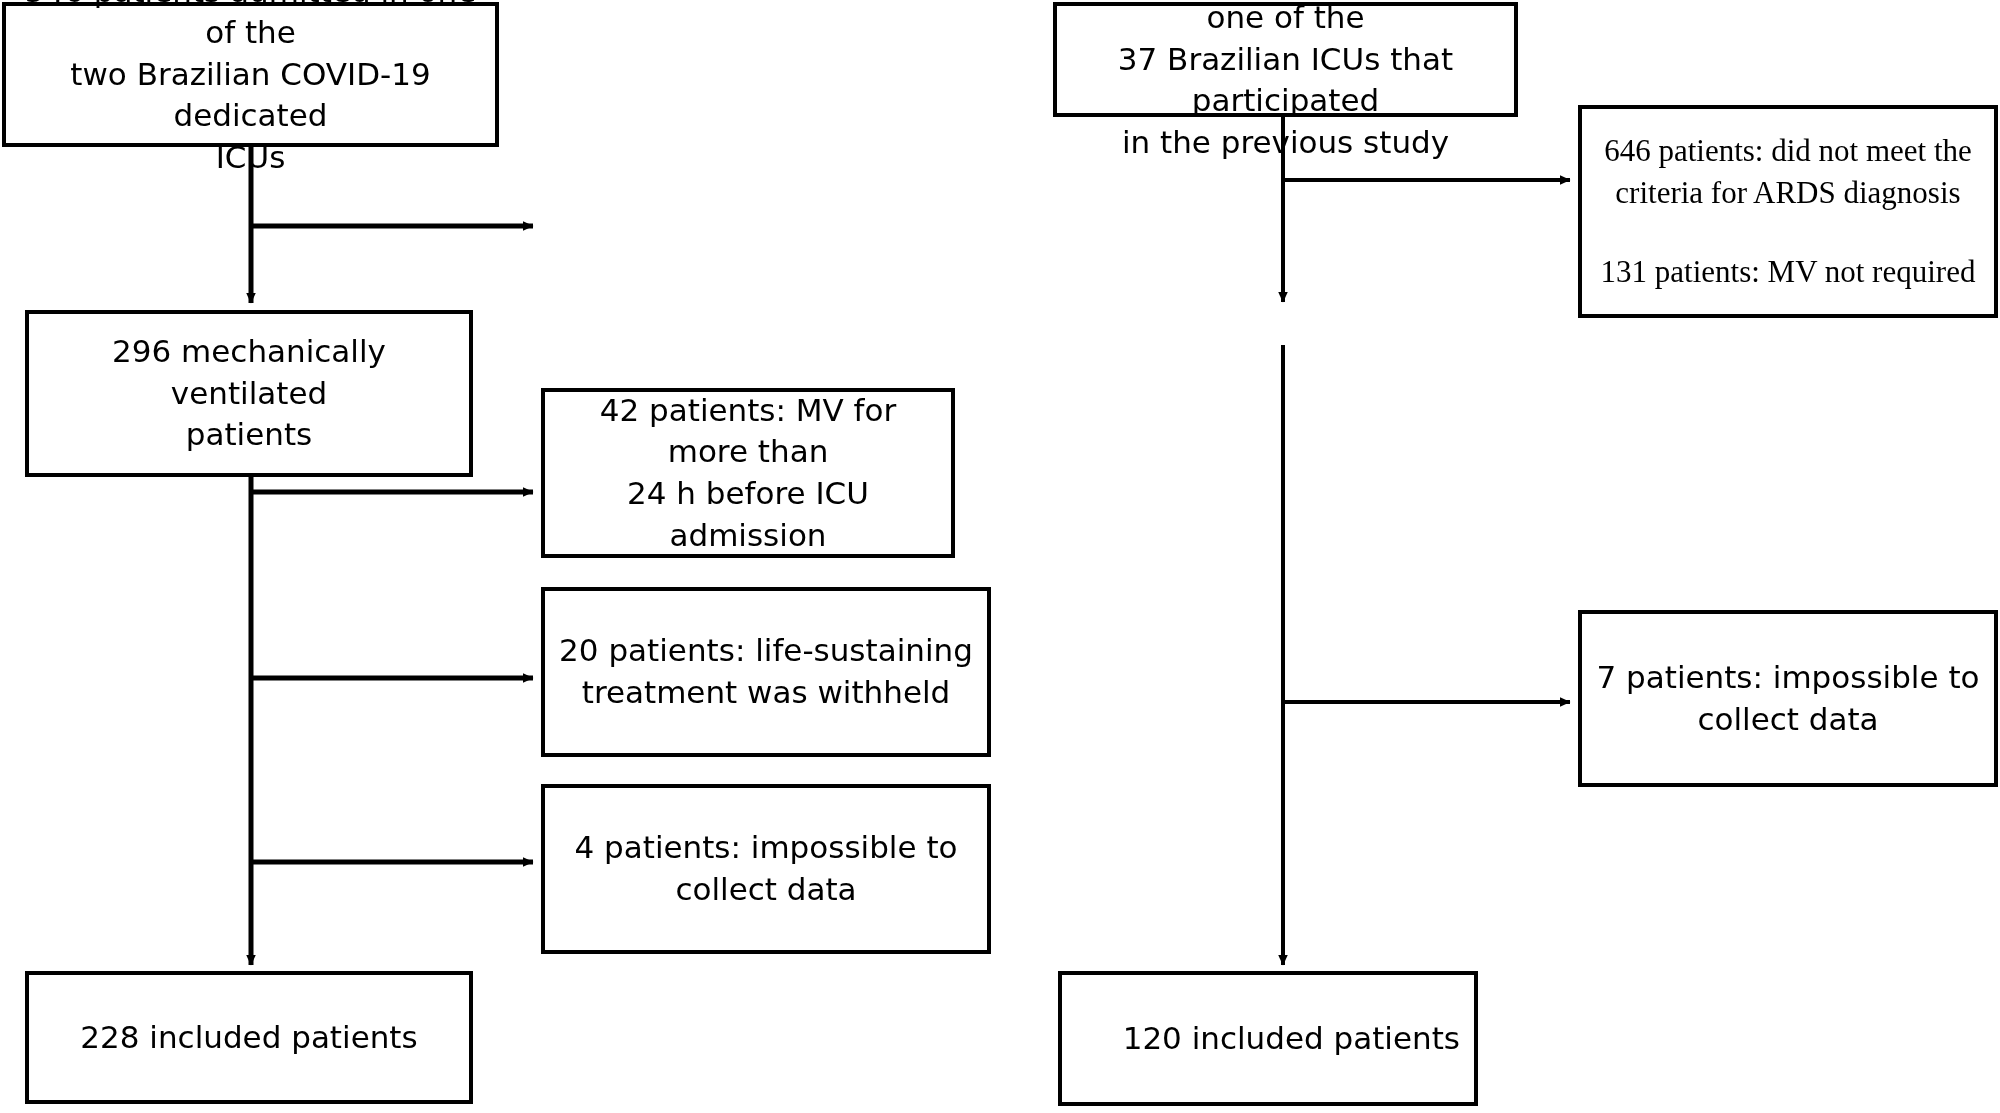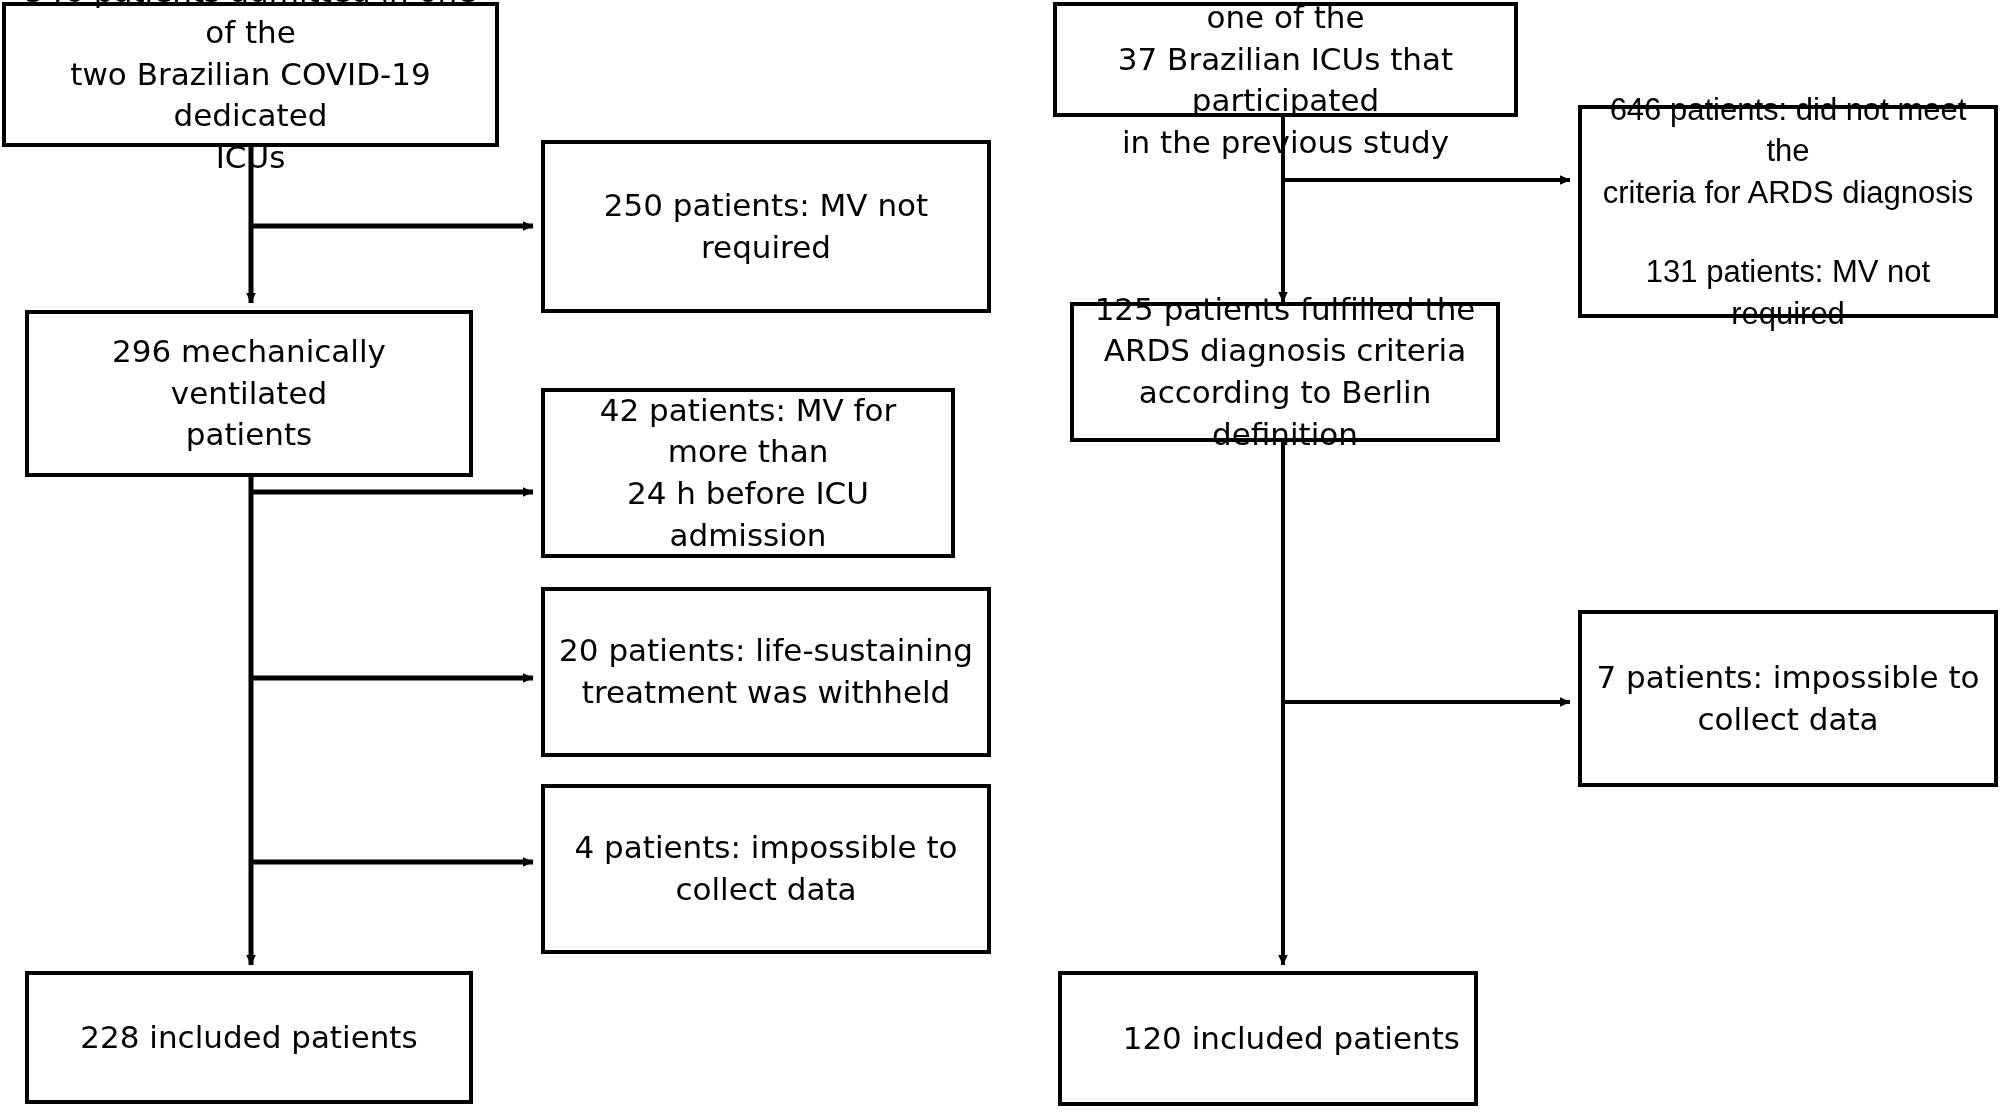--- a/index.html
+++ b/index.html
@@ -33,21 +33,21 @@
     width: 100%;
     padding: 0 14px;
     white-space: pre-line;
   }
   
   .sans-a { font-family: "DejaVu Sans", sans-serif; font-size: 31px; }
   
   .sans-b { font-family: "Liberation Sans", sans-serif; font-size: 31px; }
 
   .node.two-block .txt { white-space: normal; }
-  .node.two-block .blk { display:block; }
+  .node.two-block .blk { display:block;font-family:Liberation Serif, serif; }
   .node.two-block .blk + .blk { margin-top: 38px; }
 
   svg.edges {
     position: absolute;
     left: 0; top: 0;
     width: 2000px; height: 1113px;
     z-index: 1;
     pointer-events: none;
   }
 </style>
@@ -102,23 +102,20 @@
     <span class="txt">546 patients admitted in one of the
 two Brazilian COVID-19 dedicated
 ICUs</span>
   </div>
 
   <div class="node sans-a" style="left:25px; top:310px; width:448px; height:167px;">
     <span class="txt">296 mechanically ventilated
 patients</span>
   </div>
 
-  <div class="node sans-a" style="left:541px; top:140px; width:450px; height:173px;">
-    <span class="txt">250 patients: MV not required</span>
-  </div>
 
   <div class="node sans-a" style="left:541px; top:388px; width:414px; height:170px;">
     <span class="txt">42 patients: MV for more than
 24 h before ICU admission</span>
   </div>
 
   <div class="node sans-a" style="left:541px; top:587px; width:450px; height:170px;">
     <span class="txt">20 patients: life-sustaining
 treatment was withheld</span>
   </div>
@@ -131,25 +128,20 @@
   <div class="node sans-a" style="left:25px; top:971px; width:448px; height:133px;">
     <span class="txt">228 included  patients</span>
   </div>
 
   <div class="node sans-a" style="left:1053px; top:2px; width:465px; height:115px;">
     <span class="txt">902 patients admitted in one of the
 37 Brazilian ICUs that participated
 in the previous study</span>
   </div>
 
-  <div class="node sans-a" style="left:1070px; top:302px; width:430px; height:140px; border-width:4px;">
-    <span class="txt">125 patients fulfilled the
-ARDS diagnosis criteria
-according to Berlin definition</span>
-  </div>
 
   <div class="node sans-b two-block" style="left:1578px; top:105px; width:420px; height:213px;">
     <span class="txt">
       <span class="blk" style="white-space:pre-line;">646 patients: did not meet the
 criteria for ARDS diagnosis</span>
       <span class="blk" style="white-space:pre-line;">131 patients: MV not required</span>
     </span>
   </div>
 
   <div class="node sans-a" style="left:1578px; top:610px; width:420px; height:177px;">

